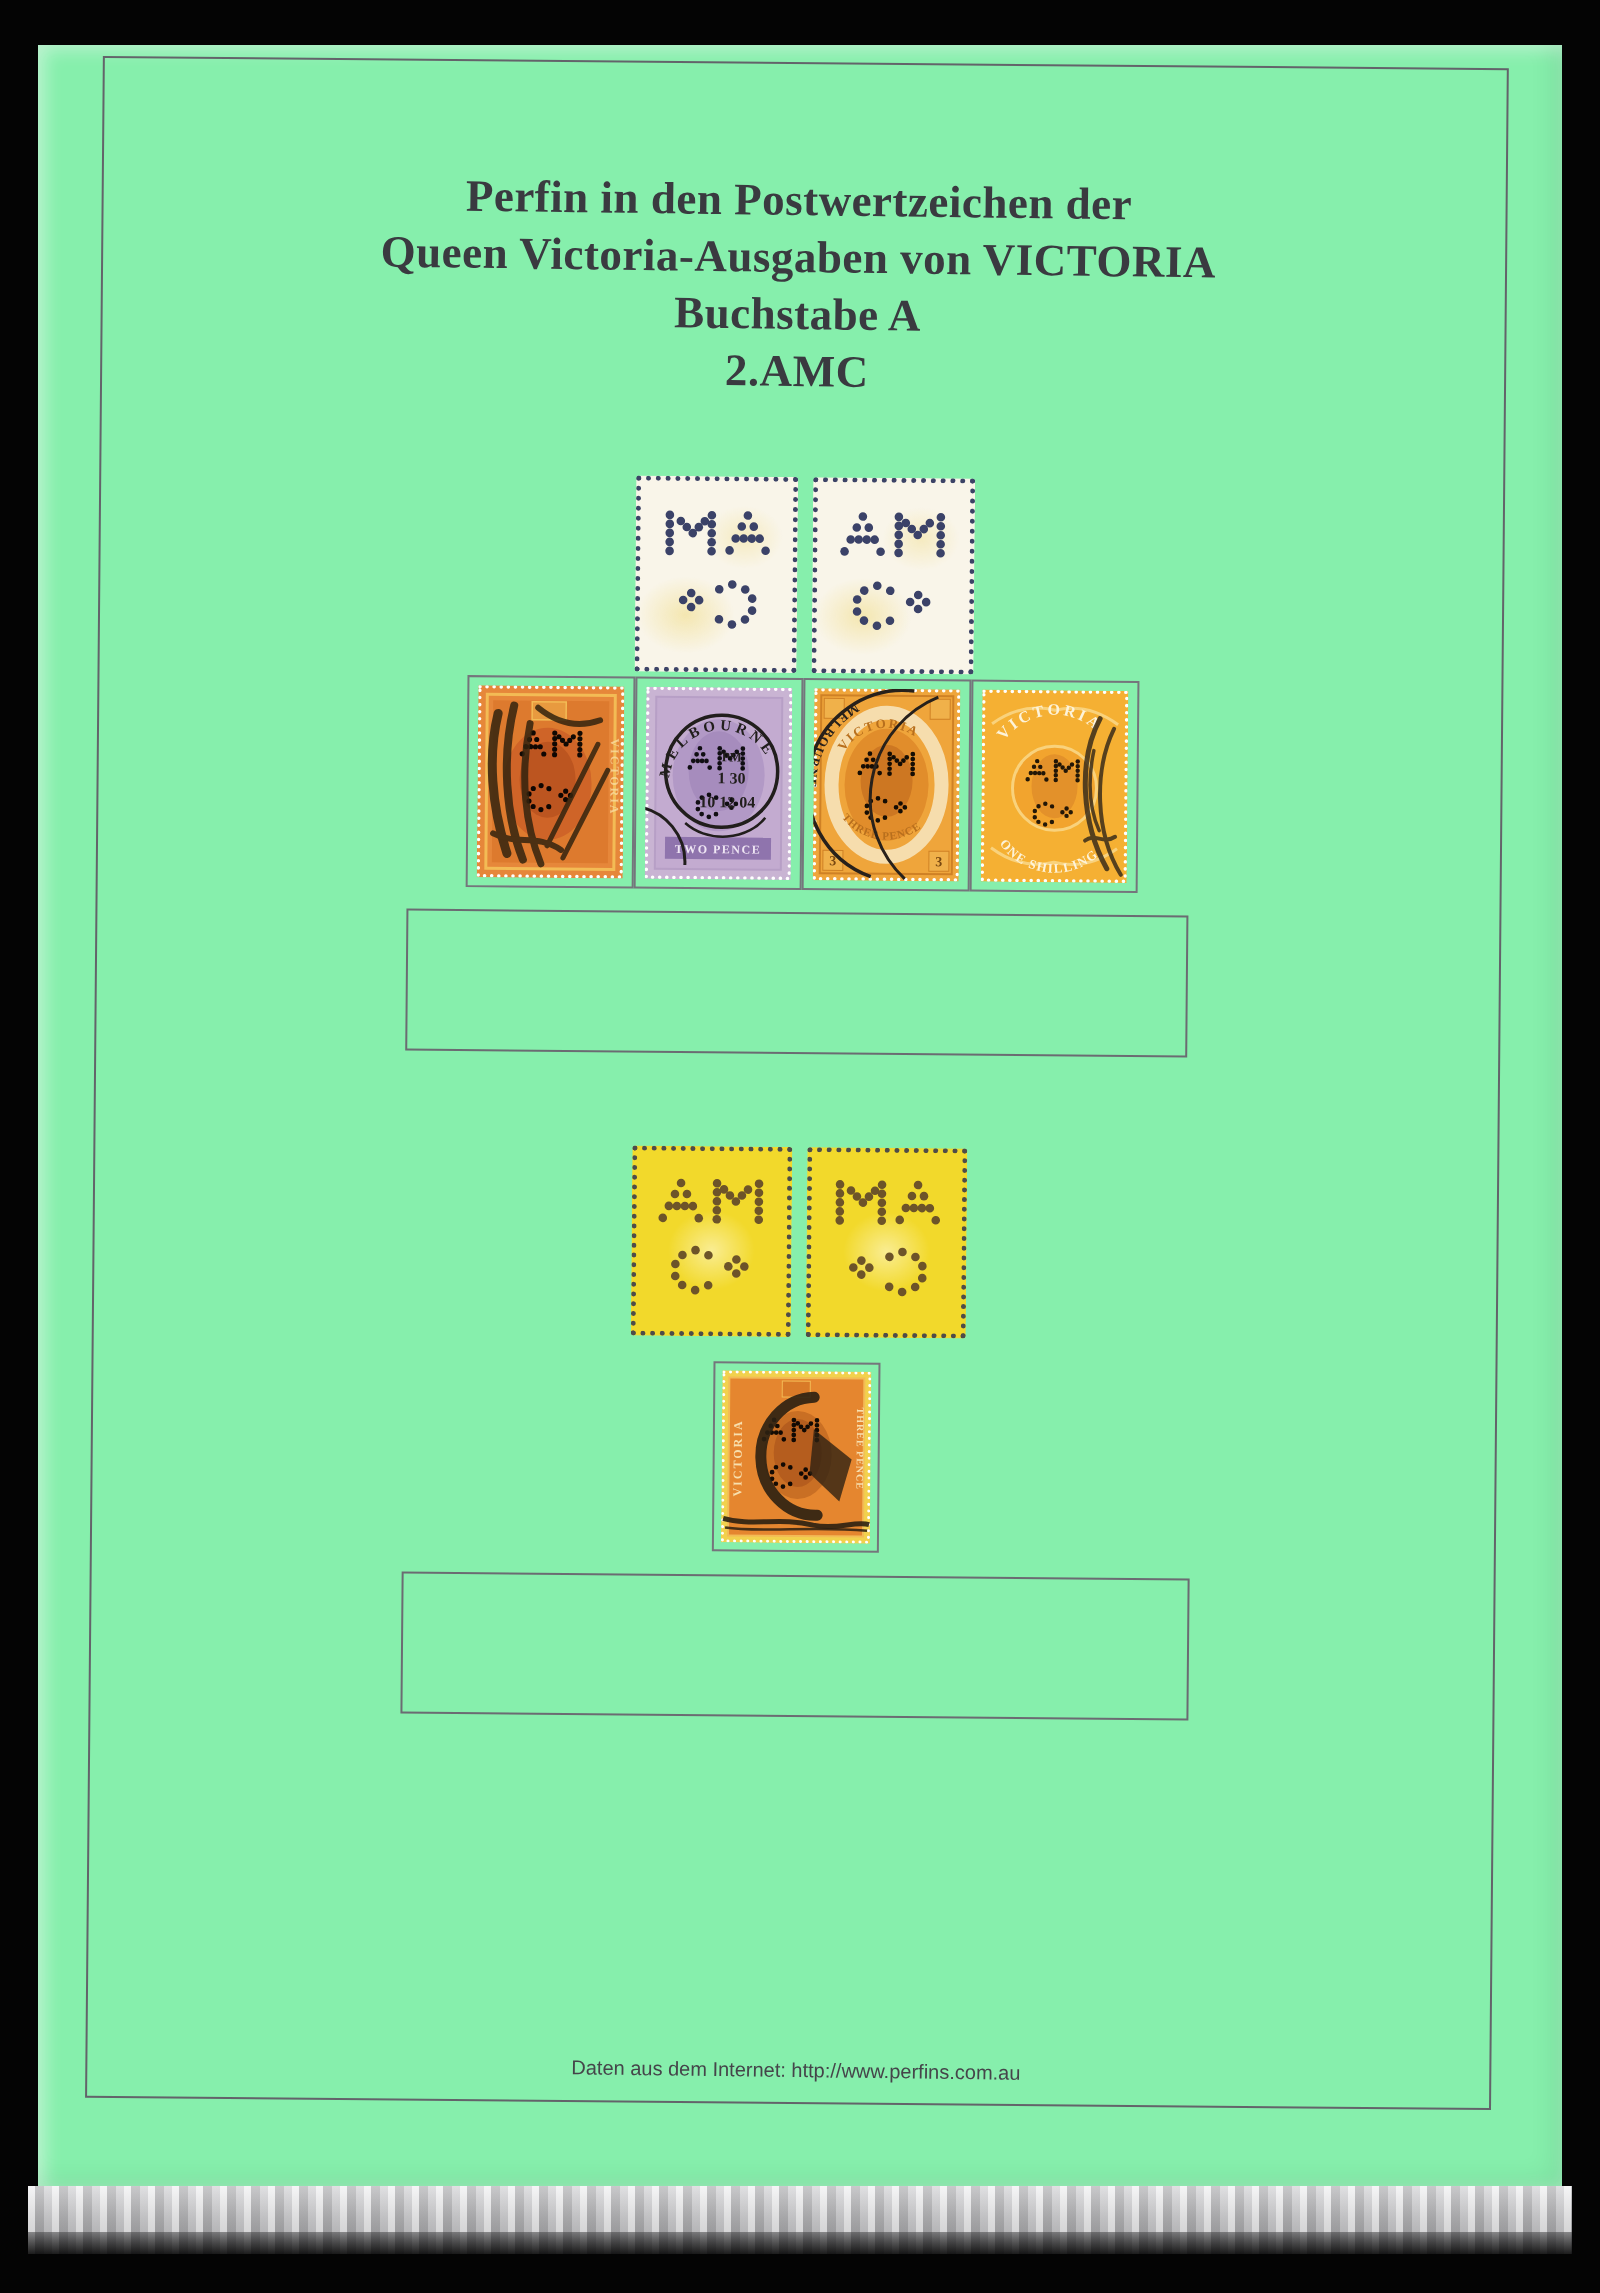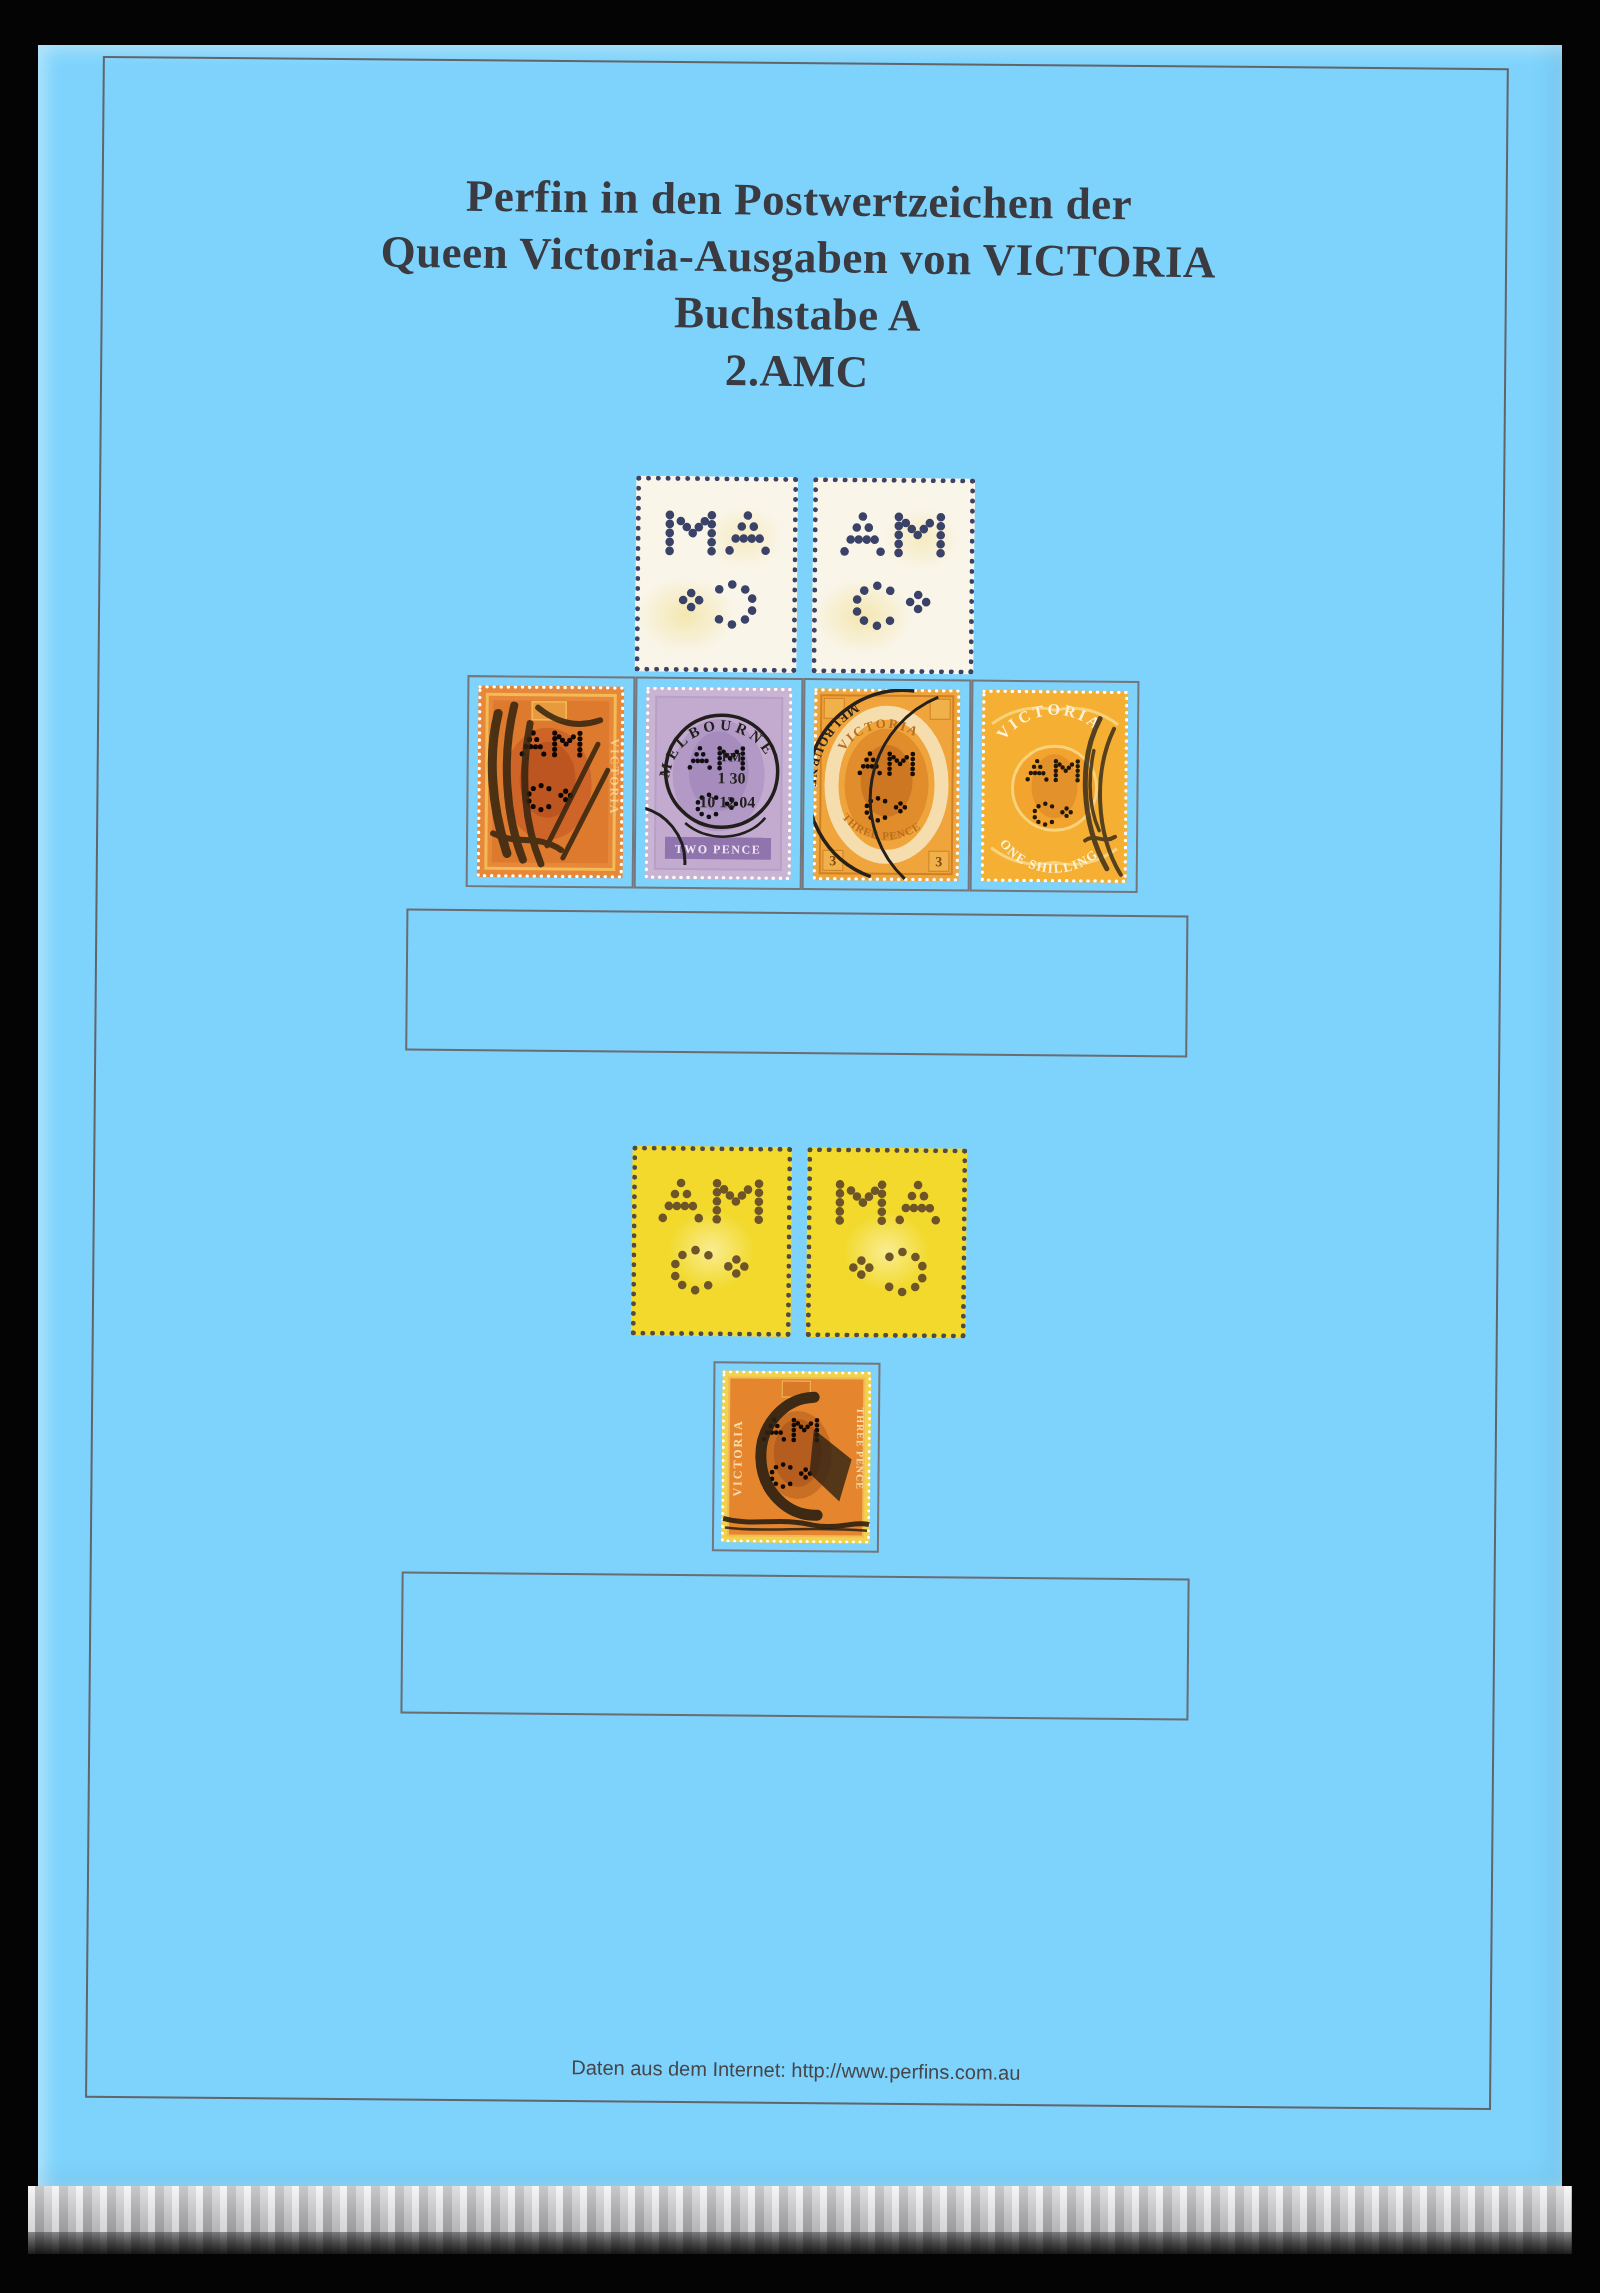--- a/index.html
+++ b/index.html
@@ -1,18 +1,18 @@
 <!DOCTYPE html>
 <html><head>
 <meta charset="utf-8">
 <style>
   html,body{margin:0;padding:0;background:#000;}
   .photo{position:relative;width:1600px;height:2293px;background:#040404;overflow:hidden;
          font-family:"Liberation Serif",serif;}
-  .sheet{position:absolute;left:38px;top:45px;width:1524px;height:2142px;background:#7dd3fc;
+  .sheet{position:absolute;left:38px;top:45px;width:1524px;height:2142px;background:#86efac;
          box-shadow:inset -10px -8px 24px rgba(0,0,0,.07), inset 6px 4px 18px rgba(255,255,255,.5);}
   .tilt{position:absolute;inset:0;transform:rotate(.5deg);transform-origin:762px 0;}
   .frame{position:absolute;left:65px;top:17px;width:1402px;height:2038px;border:2px solid #63636a;}
   .title{position:absolute;left:0;top:127px;width:100%;text-align:center;
          font-weight:700;font-size:45px;line-height:57px;color:#3a3a40;letter-spacing:.5px;
          transform:rotate(.25deg);}
   .stamp-diagram{position:absolute;width:162px;height:196px;box-sizing:border-box;
          border:5px dotted #3c4366;border-radius:3px;
          background:
            radial-gradient(70px 55px at 30% 72%, rgba(240,219,130,.55), rgba(240,219,130,0) 70%),

